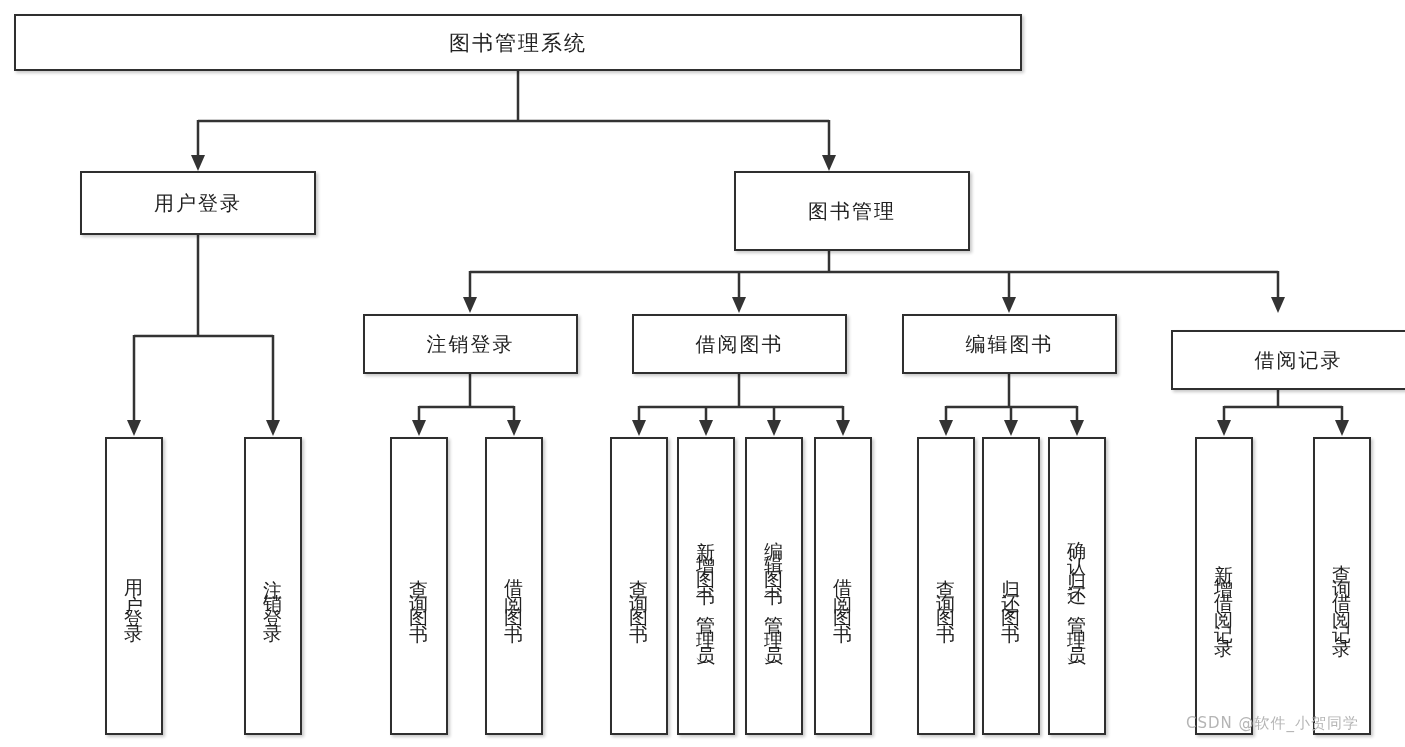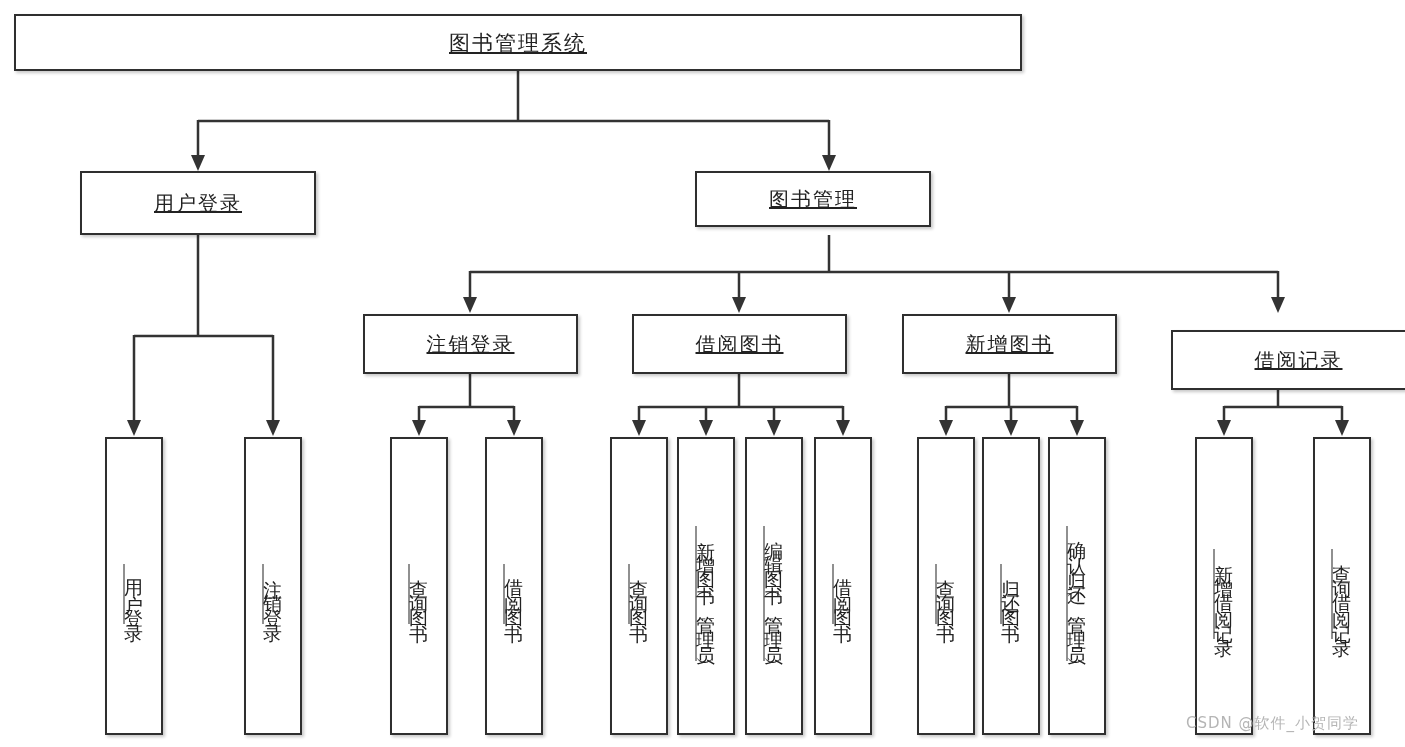--- a/index.html
+++ b/index.html
@@ -26,21 +26,20 @@
   }
   .connectors .heads{
     fill:var(--line);stroke:none;
   }
   .node{
     position:absolute;
     background:var(--fill);
     border:2px solid var(--border);
     display:flex;align-items:center;justify-content:center;
     box-shadow:2px 2px 3px rgba(0,0,0,0.22);
-    text-decoration:underline;
   }
   .node.h span{
     font-size:20px;
     letter-spacing:2px;
     white-space:nowrap;
   }
   .node.root span{font-size:21px;}
   .node.v span{
     writing-mode:vertical-rl;
     text-orientation:mixed;
@@ -82,32 +81,32 @@
     M1217 420 h14 l-7 16 z M1335 420 h14 l-7 16 z"></path>
 </svg>
 
 <div class="node h root" style="left:14px;top:14px;width:1008px;height:57px">
   <span>图书管理系统</span>
 </div>
 
 <div class="node h" style="left:80px;top:171px;width:236px;height:64px">
   <span>用户登录</span>
 </div>
-<div class="node h" style="left:695px;top:171px;width:236px;height:56px">
+<div class="node h" style="left:734px;top:171px;width:236px;height:80px">
   <span>图书管理</span>
 </div>
 
 <div class="node h" style="left:363px;top:314px;width:215px;height:60px">
   <span>注销登录</span>
 </div>
 <div class="node h" style="left:632px;top:314px;width:215px;height:60px">
   <span>借阅图书</span>
 </div>
 <div class="node h" style="left:902px;top:314px;width:215px;height:60px">
-  <span>新增图书</span>
+  <span>编辑图书</span>
 </div>
 <div class="node h" style="left:1171px;top:330px;width:255px;height:60px">
   <span>借阅记录</span>
 </div>
 
 <div class="node v" style="left:105px;top:437px;width:58px;height:298px">
   <span>用户登录</span>
 </div>
 <div class="node v" style="left:244px;top:437px;width:58px;height:298px">
   <span>注销登录</span>

